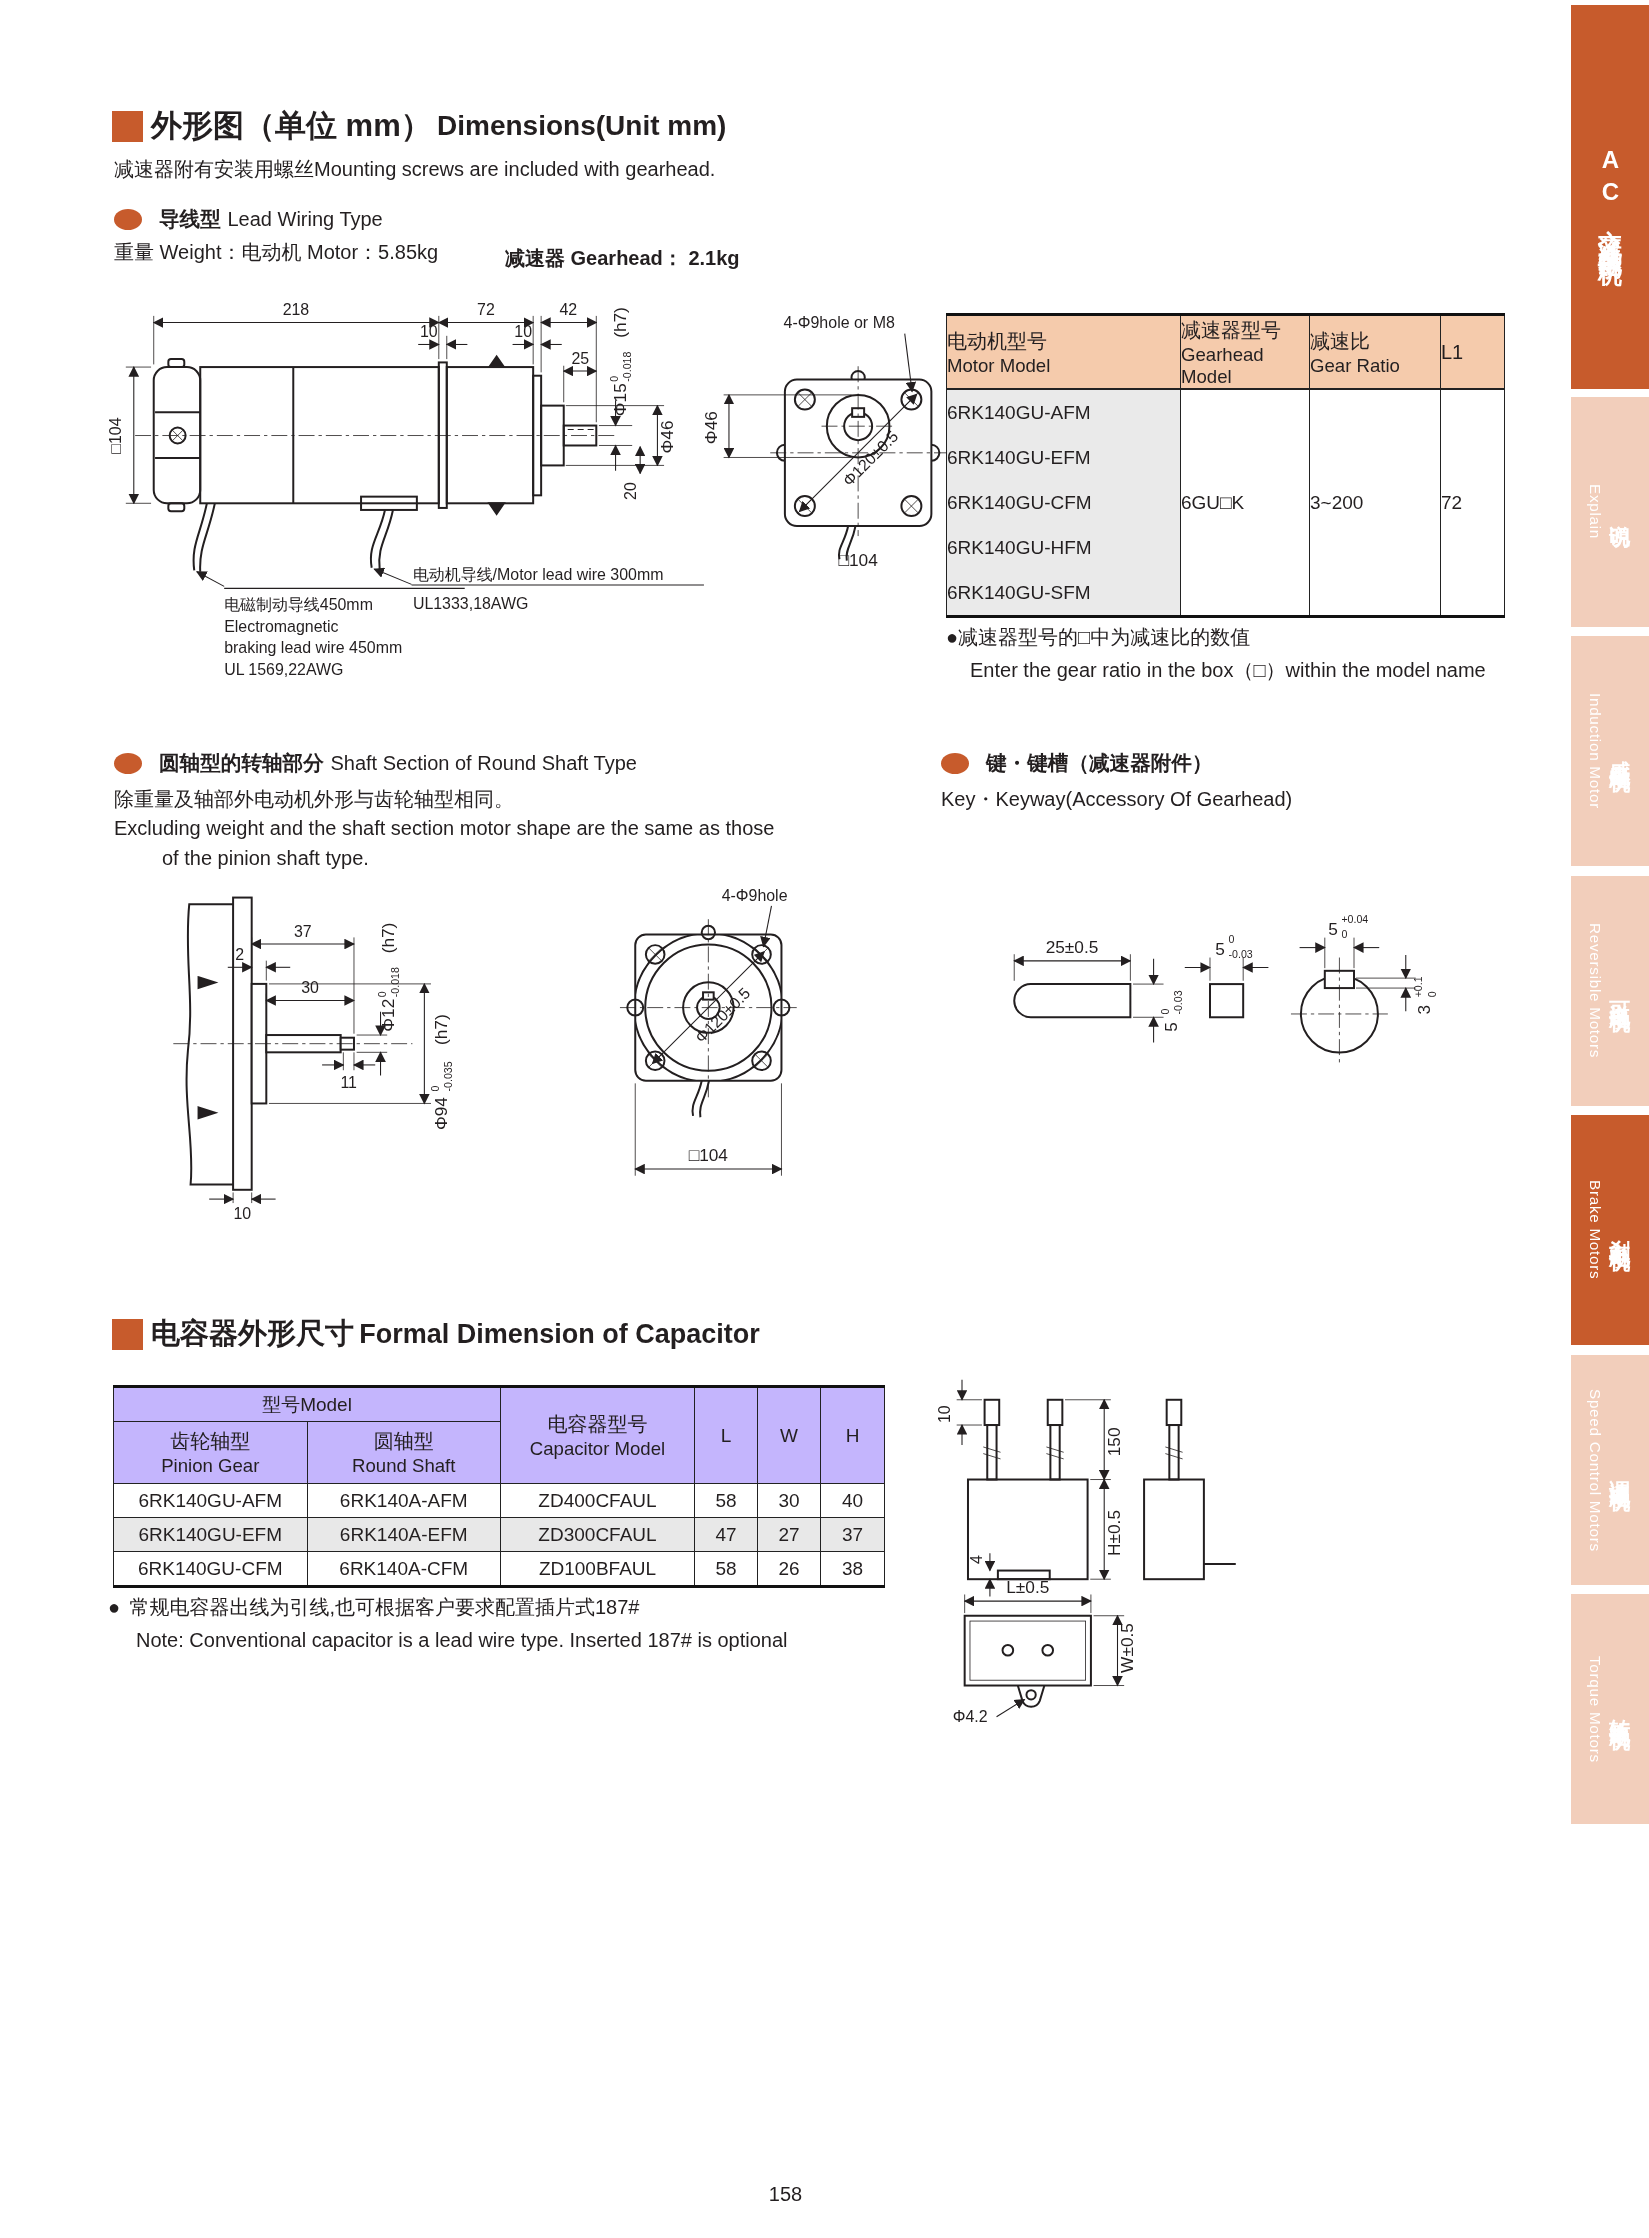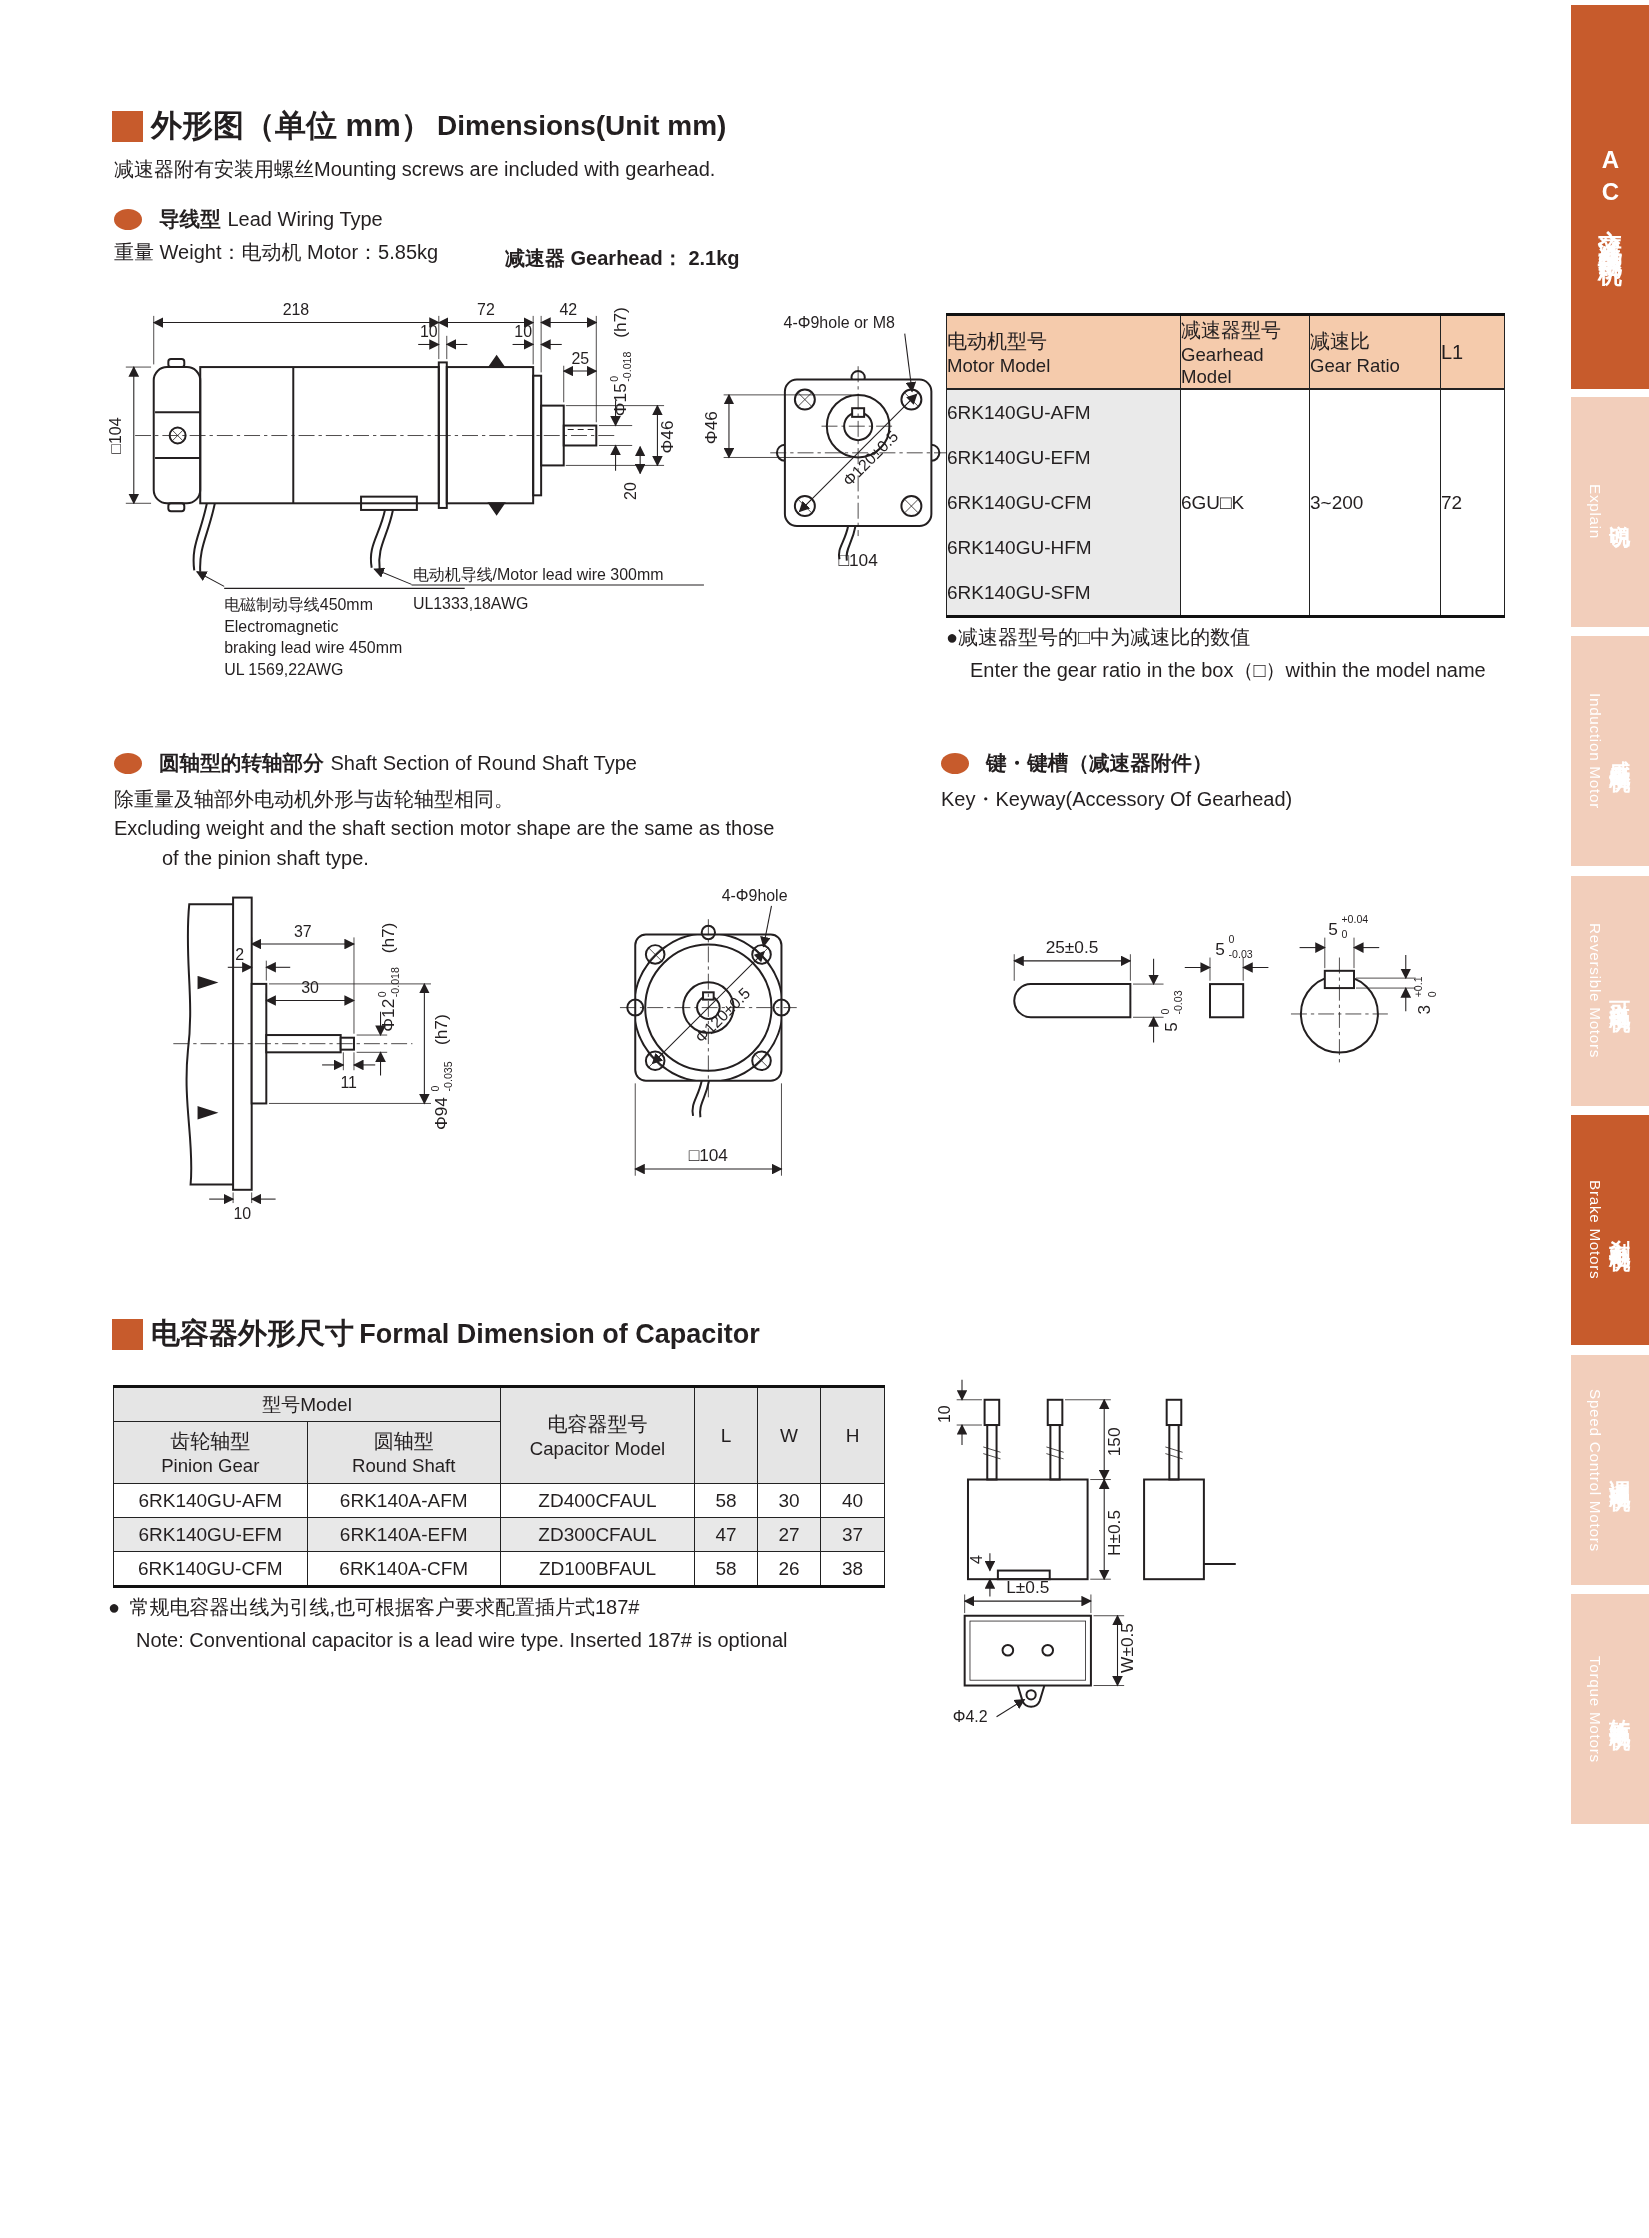--- a/index.html
+++ b/index.html
@@ -19,21 +19,21 @@
   table{border-collapse:collapse;table-layout:fixed;}
   #model-table{position:absolute;left:946px;top:313px;width:554px;font-size:19px;text-align:left;
                border-top:3.3px solid #111;border-bottom:3.3px solid #111;}
   #model-table th{background:#F5CBAC;font-weight:normal;height:72px;border-bottom:2px solid #222;}
   #model-table th,#model-table td{border-left:1.3px solid #222;border-right:1.3px solid #222;padding:0;}
   #model-table .zh{display:block;font-size:20px;}
   #model-table .en{display:block;font-size:18.6px;}
   #model-table td.model{background:#EAEAEA;height:45px;border-top:none;border-bottom:none;}
   #cap-table{position:absolute;left:113px;top:1385px;width:765px;font-size:19px;text-align:center;
              border-top:3.3px solid #111;border-bottom:3.3px solid #111;}
-  #cap-table th{background:#e5e5e5;font-weight:normal;padding:0;}
+  #cap-table th{background:#c4b5fd;font-weight:normal;padding:0;}
   #cap-table th,#cap-table td{border:1.3px solid #222;}
   #cap-table tr.grp th{height:33px;}
   #cap-table tr.sub th{height:61px;}
   #cap-table td{height:31px;background:#fff;}
   #cap-table tr.alt td{background:#E8E8E8;}
   #cap-table .zh{display:block;font-size:20px;}
   #cap-table .en{display:block;font-size:18.6px;}
   
   .side-block{position:absolute;left:1571px;width:78px;display:flex;align-items:center;justify-content:center;}
   .side-header{background:#C75B2C;color:#fff;}
@@ -622,15 +622,16 @@
   </div>
   <div class="side-block side-item" style="top:1355px;height:230px;">
     <span class="en-vert">Speed Control Motors</span>
     <span class="zh-vert">调速电动机</span>
   </div>
   <div class="side-block side-item" style="top:1594px;height:230px;">
     <span class="en-vert">Torque Motors</span>
     <span class="zh-vert">转矩电动机</span>
   </div>
 
+  <div class="abs pgnum" style="left:0;right:78px;top:2183px;text-align:center;">158</div>
 
 </div>
 
 
 </body></html>

